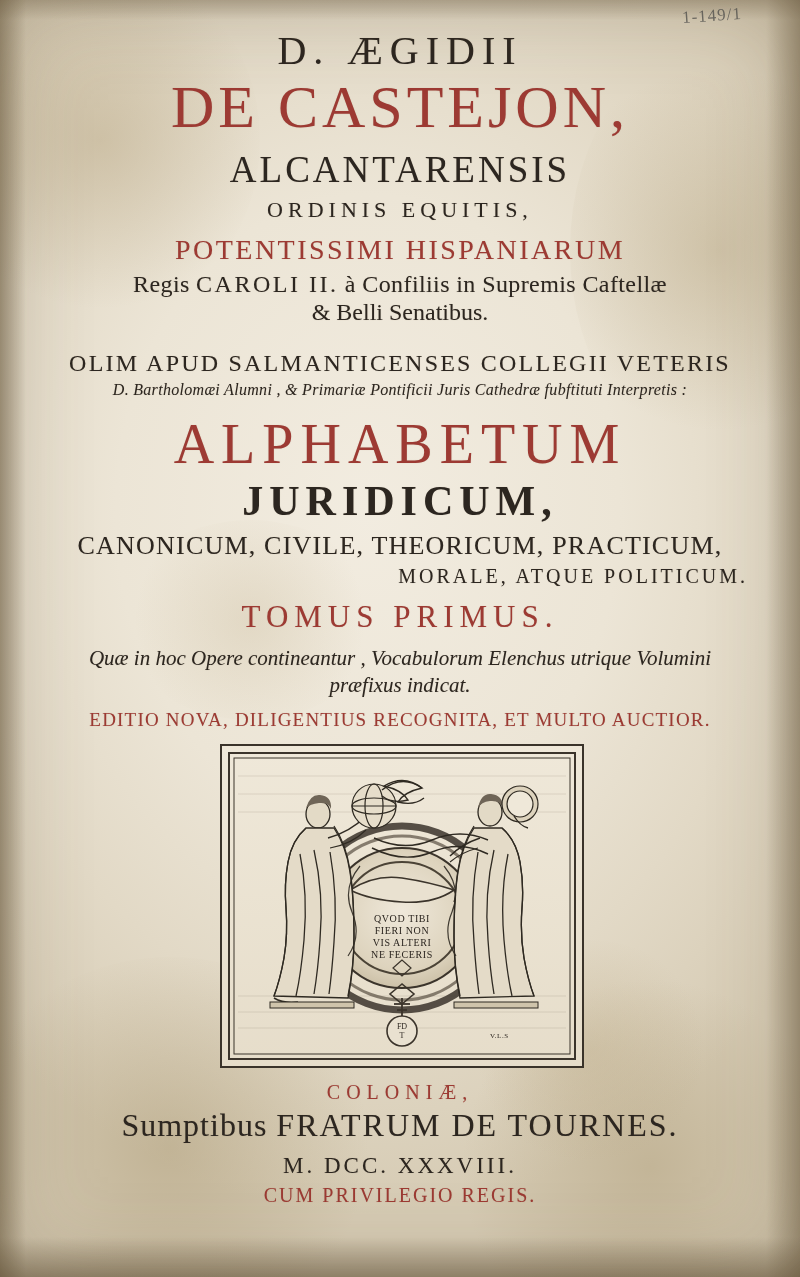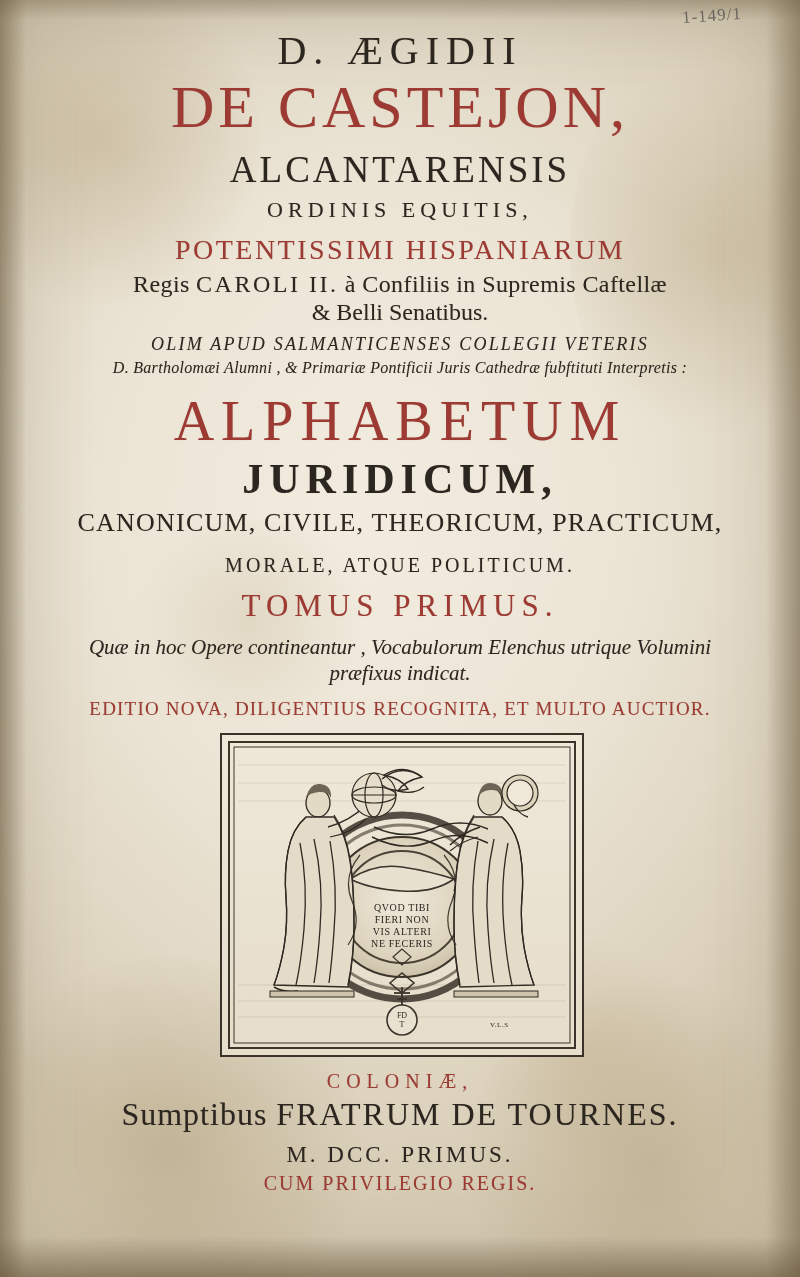--- a/index.html
+++ b/index.html
@@ -122,25 +122,24 @@
     letter-spacing: 0.4px;
   }
   .l-regis .sp { letter-spacing: 2.5px; }
   .l-belli {
     font-size: 24px;
     color: #2c2620;
     margin-top: 2px;
     text-align: center;
   }
   .l-olim {
-    font-size: 18px;
+    font-size: 24px;
     letter-spacing: 2.2px;
     color: #2c2620;
-    font-style: italic;
-    margin-top: 10px;
+    margin-top: 26px;
   }
   .l-bartholomaei {
     font-size: 16px;
     font-style: italic;
     color: #2c2620;
     margin-top: 6px;
     letter-spacing: 0.3px;
   }
   .l-alphabetum {
     font-size: 56px;
@@ -158,21 +157,22 @@
   .l-canonicum {
     font-size: 26px;
     letter-spacing: 1.2px;
     color: #2c2620;
     margin-top: 8px;
   }
   .l-morale {
     font-size: 20px;
     letter-spacing: 3px;
     color: #2c2620;
-    margin-top: 18px;
+    margin-top: 7px;
+    text-align: right;
   }
   .l-tomus {
     font-size: 31px;
     letter-spacing: 6px;
     color: #9d3a33;
     margin-top: 14px;
   }
   .l-quae {
     font-size: 21px;
     font-style: italic;
@@ -415,20 +415,20 @@
         </svg>
       </div>
     </div>
 
     <div class="ln l-coloniae">COLONIÆ,</div>
 
     <div class="ln l-sumptibus">
       <span>Sumptibus </span><span class="big">FRATRUM DE TOURNES.</span>
     </div>
 
-    <div class="ln l-year">M. DCC. PRIMUS.</div>
+    <div class="ln l-year">M. DCC. XXXVIII.</div>
 
     <div class="ln l-privilegio">CUM PRIVILEGIO REGIS.</div>
 
   </div>
 
   <div class="vignette"></div>
 </div>
 
 </body></html>

